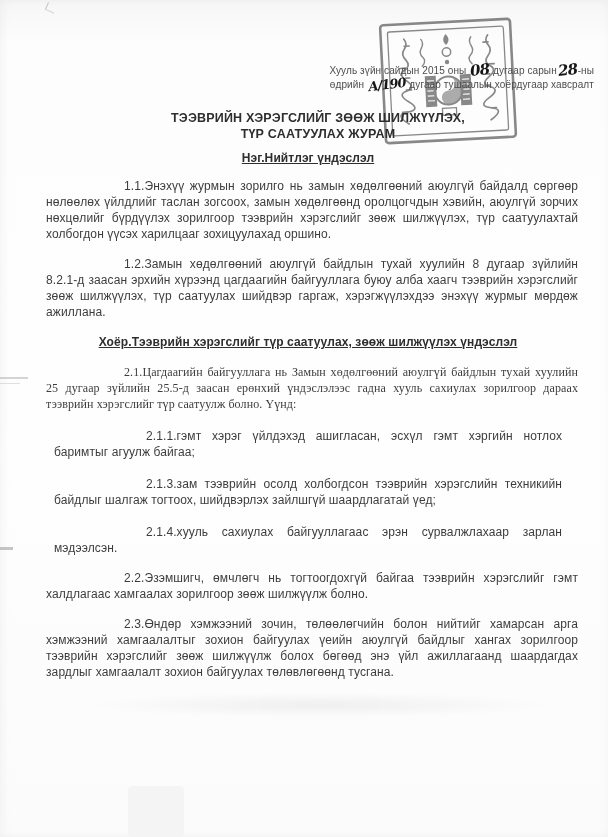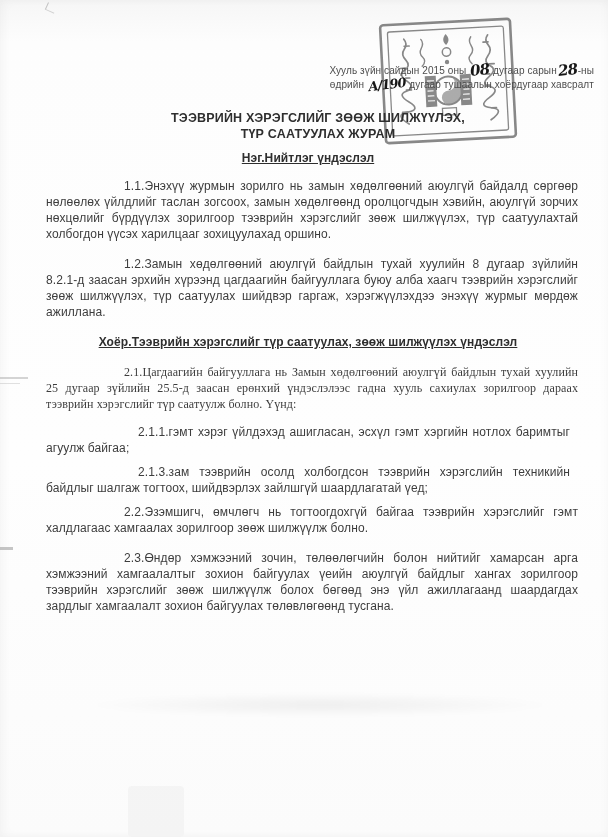--- a/index.html
+++ b/index.html
@@ -46,21 +46,21 @@
     font-size:12px;line-height:16px;text-align:justify;
     letter-spacing:0.1px;
   }
   .sec-heading{
     text-align:center;font-weight:bold;color:#2e2e2e;
     margin:0 0 12px 0;font-size:12px;text-decoration:underline;
   }
   .sec-heading.second{margin-top:5px;margin-bottom:14px;}
   .para{margin:0 0 14px 8px;text-indent:78px;}
   .para.intro{margin-bottom:12px;font-family:Liberation Serif, serif;}
-  .sub{margin:8px;text-indent:92px;}
+  .sub{margin:16px;text-indent:92px;}
   .sub.last{margin-bottom:14px;}
   
   .artifact{position:absolute;background:#a9a9a9;opacity:0.5;}
   .dash-a{left:0;top:377px;width:28px;height:1.5px;}
   .dash-b{left:0;top:383px;width:20px;height:1px;opacity:0.35;}
   .dash-c{left:0;top:547px;width:13px;height:3px;background:#8d8d8d;}
   .mark-tl{
     position:absolute;left:46px;top:4px;width:9px;height:7px;
     border-left:1.5px solid #9a9a9a;border-bottom:1.5px solid #b5b5b5;
     transform:rotate(24deg);opacity:0.55;background:none;
@@ -143,18 +143,19 @@
     <div class="sec-heading">Нэг.Нийтлэг үндэслэл</div>
 
     <p class="para">1.1.Энэхүү журмын зорилго нь замын хөдөлгөөний аюулгүй байдалд сөргөөр нөлөөлөх үйлдлийг таслан зогсоох, замын хөдөлгөөнд оролцогчдын хэвийн, аюулгүй зорчих нөхцөлийг бүрдүүлэх зорилгоор тээврийн хэрэгслийг зөөж шилжүүлэх, түр саатуулахтай холбогдон үүсэх харилцааг зохицуулахад оршино.</p>
     <p class="para">1.2.Замын хөдөлгөөний аюулгүй байдлын тухай хуулийн 8 дугаар зүйлийн 8.2.1-д заасан эрхийн хүрээнд цагдаагийн байгууллага буюу алба хаагч тээврийн хэрэгслийг зөөж шилжүүлэх, түр саатуулах шийдвэр гаргаж, хэрэгжүүлэхдээ энэхүү журмыг мөрдөж ажиллана.</p>
 
     <div class="sec-heading second">Хоёр.Тээврийн хэрэгслийг түр саатуулах, зөөж шилжүүлэх үндэслэл</div>
 
     <p class="para intro">2.1.Цагдаагийн байгууллага нь Замын хөдөлгөөний аюулгүй байдлын тухай хуулийн 25 дугаар зүйлийн 25.5-д заасан ерөнхий үндэслэлээс гадна хууль сахиулах зорилгоор дараах тээврийн хэрэгслийг түр саатуулж болно. Үүнд:</p>
     <p class="sub">2.1.1.гэмт хэрэг үйлдэхэд ашигласан, эсхүл гэмт хэргийн нотлох баримтыг агуулж байгаа;</p>
     <p class="sub">2.1.3.зам тээврийн осолд холбогдсон тээврийн хэрэгслийн техникийн байдлыг шалгаж тогтоох, шийдвэрлэх зайлшгүй шаардлагатай үед;</p>
+    <p class="sub last">2.1.4.хууль сахиулах байгууллагаас эрэн сурвалжлахаар зарлан мэдээлсэн.</p>
 
     <p class="para">2.2.Эзэмшигч, өмчлөгч нь тогтоогдохгүй байгаа тээврийн хэрэгслийг гэмт халдлагаас хамгаалах зорилгоор зөөж шилжүүлж болно.</p>
     <p class="para">2.3.Өндөр хэмжээний зочин, төлөөлөгчийн болон нийтийг хамарсан арга хэмжээний хамгаалалтыг зохион байгуулах үеийн аюулгүй байдлыг хангах зорилгоор тээврийн хэрэгслийг зөөж шилжүүлж болох бөгөөд энэ үйл ажиллагаанд шаардагдах зардлыг хамгаалалт зохион байгуулах төлөвлөгөөнд тусгана.</p>
   </div>
 
 </div>
 
 </body></html>

